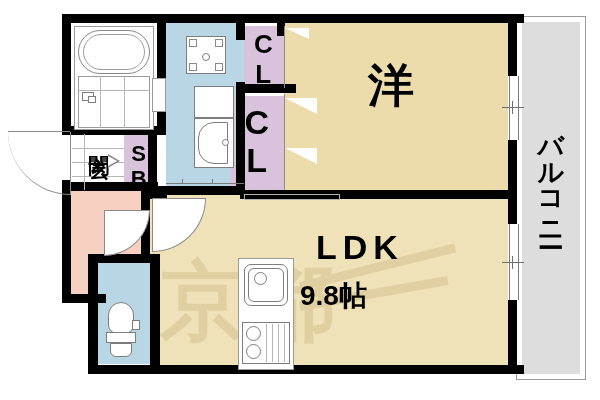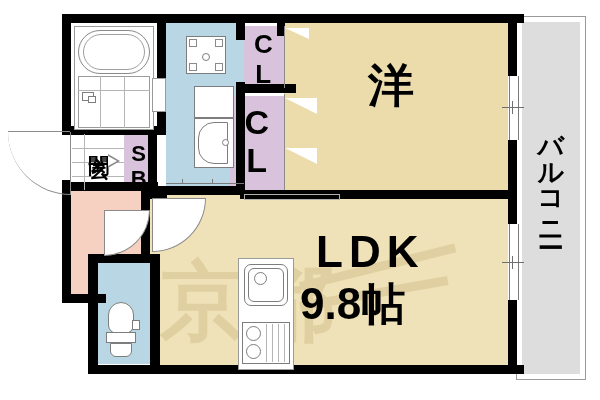--- a/index.html
+++ b/index.html
@@ -211,22 +211,22 @@
   <div class="grid-line" style="left:182px;top:179px;width:1px;height:5px;background:#7a7a7a;"></div>
   <div class="grid-line" style="left:212px;top:179px;width:1px;height:5px;background:#7a7a7a;"></div>
 
   <div class="grid-line" style="left:154px;top:84px;width:12px;height:1px;background:#ffffff;"></div>
   <div class="thin" style="left:152px;top:78px;width:14px;height:34px;background:#fff;"></div>
 
   <div class="thin" style="left:244px;top:194px;width:96px;height:6px;background:transparent;border-color:#b0b0b0;"></div>
 
   <div class="lbl" style="left:368px;top:62px;font-size:46px;">洋</div>
 
-  <div class="lbl" style="left:316px;top:230px;font-size:44px;letter-spacing:6px;text-align:center;">LDK</div>
-  <div class="lbl" style="left:300px;top:282px;font-size:44px;">9.8帖</div>
+  <div class="lbl" style="left:316px;top:230px;font-size:34px;letter-spacing:6px;text-align:center;">LDK</div>
+  <div class="lbl" style="left:300px;top:282px;font-size:28px;">9.8帖</div>
 
   <div class="vlbl" style="left:537px;top:116px;font-size:26px;">バルコニー</div>
 
   <div class="lbl" style="left:88px;top:140px;font-size:21px;writing-mode:vertical-rl;text-orientation:upright;line-height:1.05;">玄関</div>
 
   <div class="lbl" style="left:127px;top:141px;font-size:22px;writing-mode:vertical-rl;text-orientation:upright;line-height:1.05;">SB</div>
 
   <div class="lbl" style="left:249px;top:29px;font-size:26px;writing-mode:vertical-rl;text-orientation:upright;line-height:1.05;">CL</div>
 
   <div class="lbl" style="left:238px;top:103px;font-size:34px;writing-mode:vertical-rl;text-orientation:upright;line-height:1.05;">CL</div>

